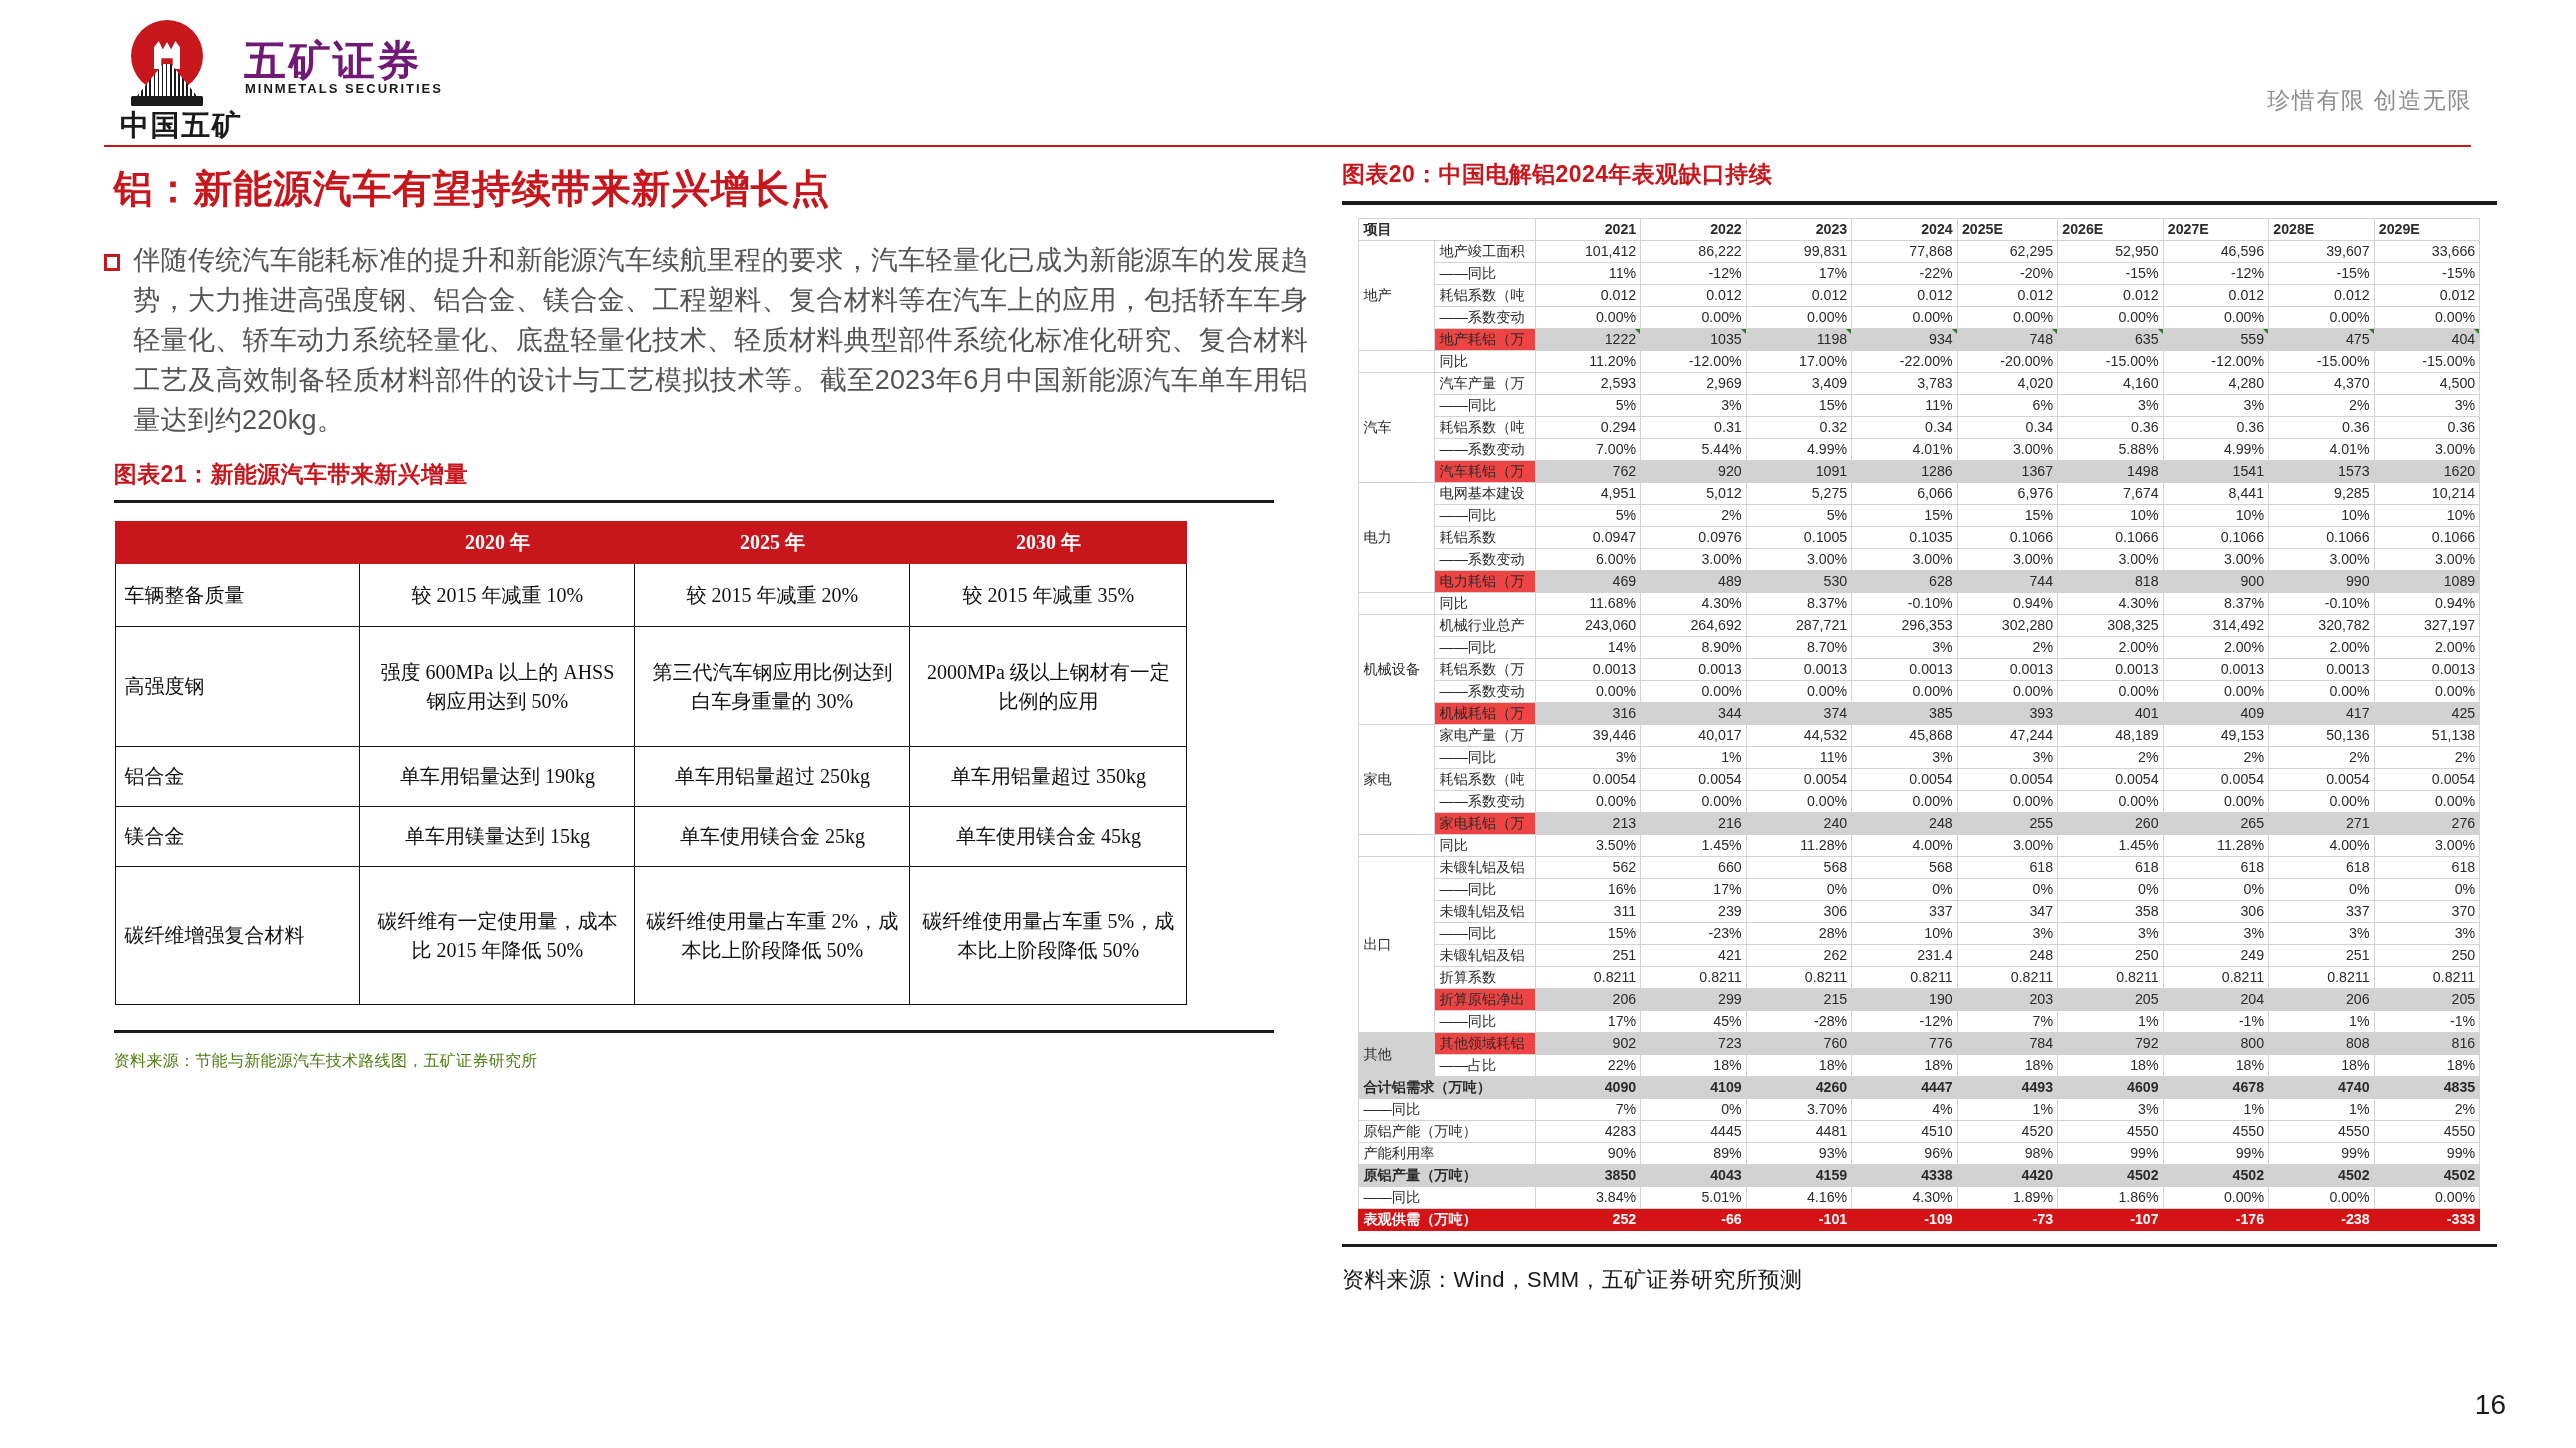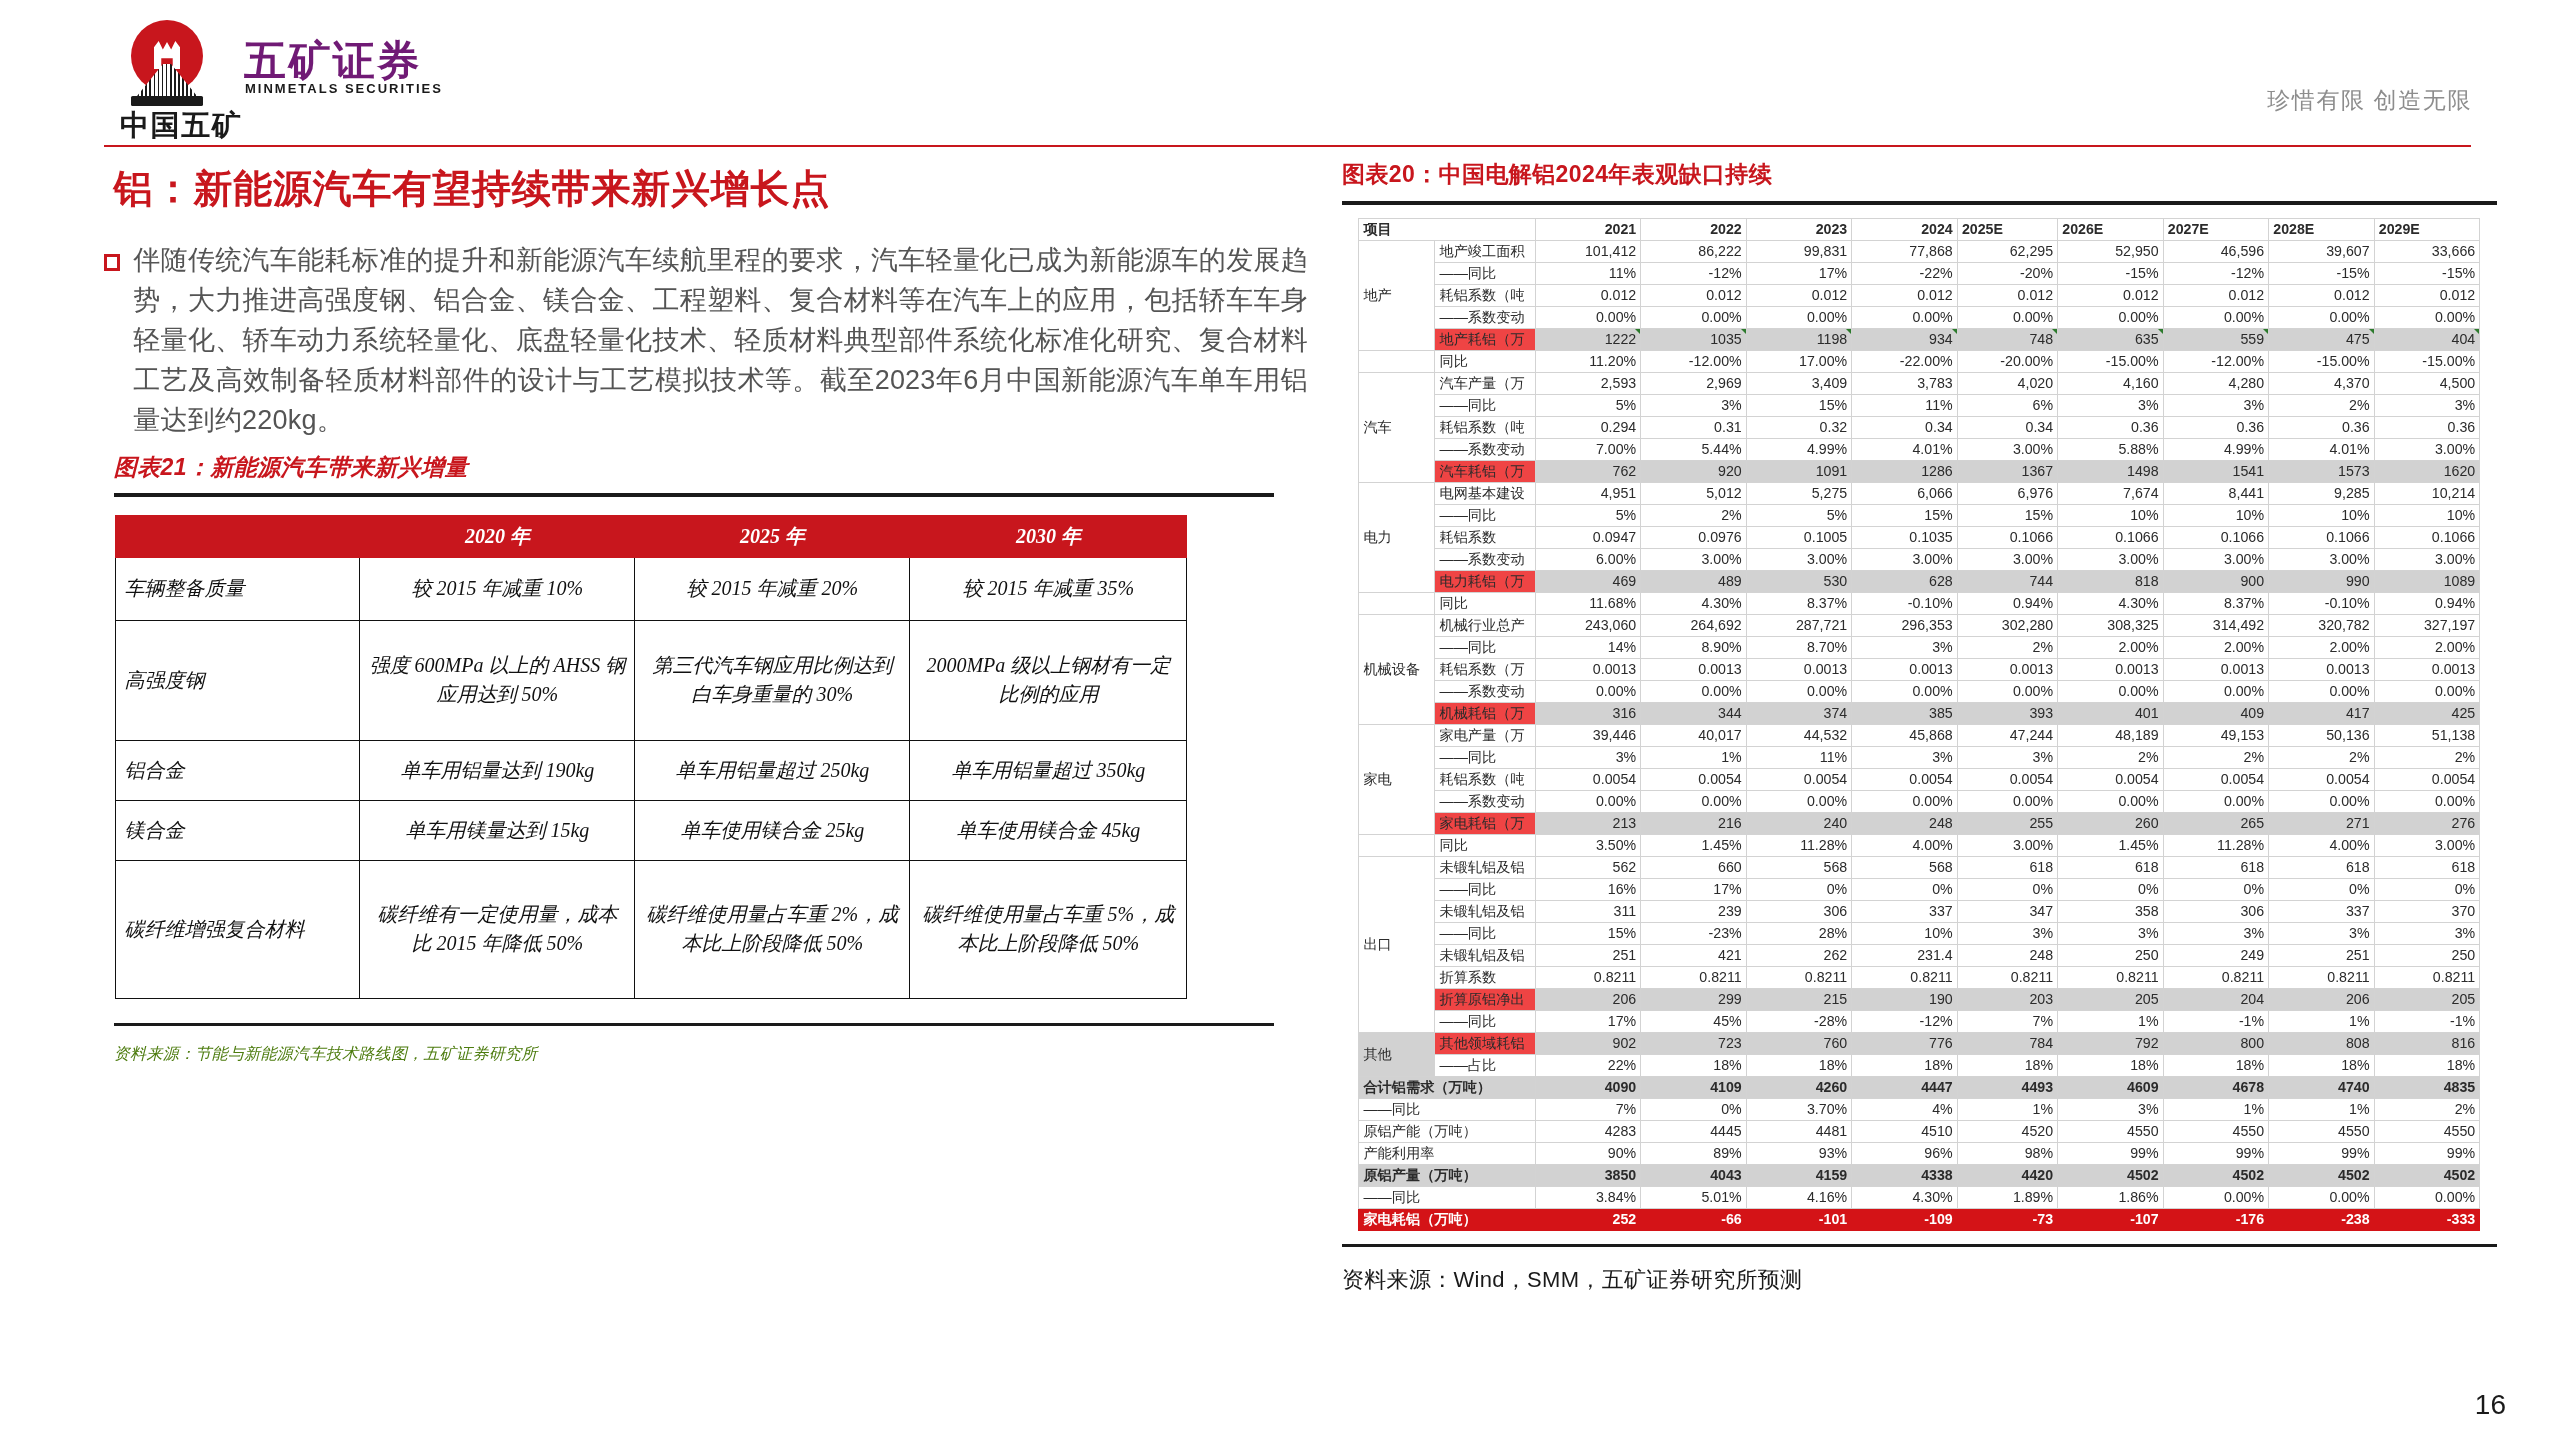--- a/index.html
+++ b/index.html
@@ -76,21 +76,21 @@
   .bullet-text {
     font-size:27px; line-height:1.48; color:#545454;
     text-align:justify; letter-spacing:0.2px;
   }
 
   
   .fig-caption {
     font-size:23px; font-weight:bold; color:#c8161d;
     letter-spacing:0.4px; white-space:nowrap;
   }
-  .fig21-wrap { margin-top:11px; margin-left:9.8px;font-style:italic; }
+  .fig21-wrap { margin-top:18px; margin-left:9.8px; }
   .fig-rule-top { height:3.3px; background:#1a1a1a; margin-top:9.8px; width:1160px; }
 
   table.t21 {
     border-collapse:collapse; width:1070px; margin-top:18px; margin-left:1.6px;
     table-layout:fixed;
     font-family:"Liberation Serif","DejaVu Serif",serif;
     padding-left:20px;
   }
   table.t21 th, table.t21 td {
     border:1.6px solid #111; padding:4.9px 8.1px;
@@ -803,21 +803,21 @@
           <td class="num">5.01%</td>
           <td class="num">4.16%</td>
           <td class="num">4.30%</td>
           <td class="num">1.89%</td>
           <td class="num">1.86%</td>
           <td class="num">0.00%</td>
           <td class="num">0.00%</td>
           <td class="num">0.00%</td>
         </tr>
         <tr class="redrow">
-          <td colspan="2" class="span-label">家电耗铝（万吨）</td>
+          <td colspan="2" class="span-label">表观供需（万吨）</td>
           <td class="num">252</td>
           <td class="num">-66</td>
           <td class="num">-101</td>
           <td class="num">-109</td>
           <td class="num">-73</td>
           <td class="num">-107</td>
           <td class="num">-176</td>
           <td class="num">-238</td>
           <td class="num">-333</td>
         </tr>

